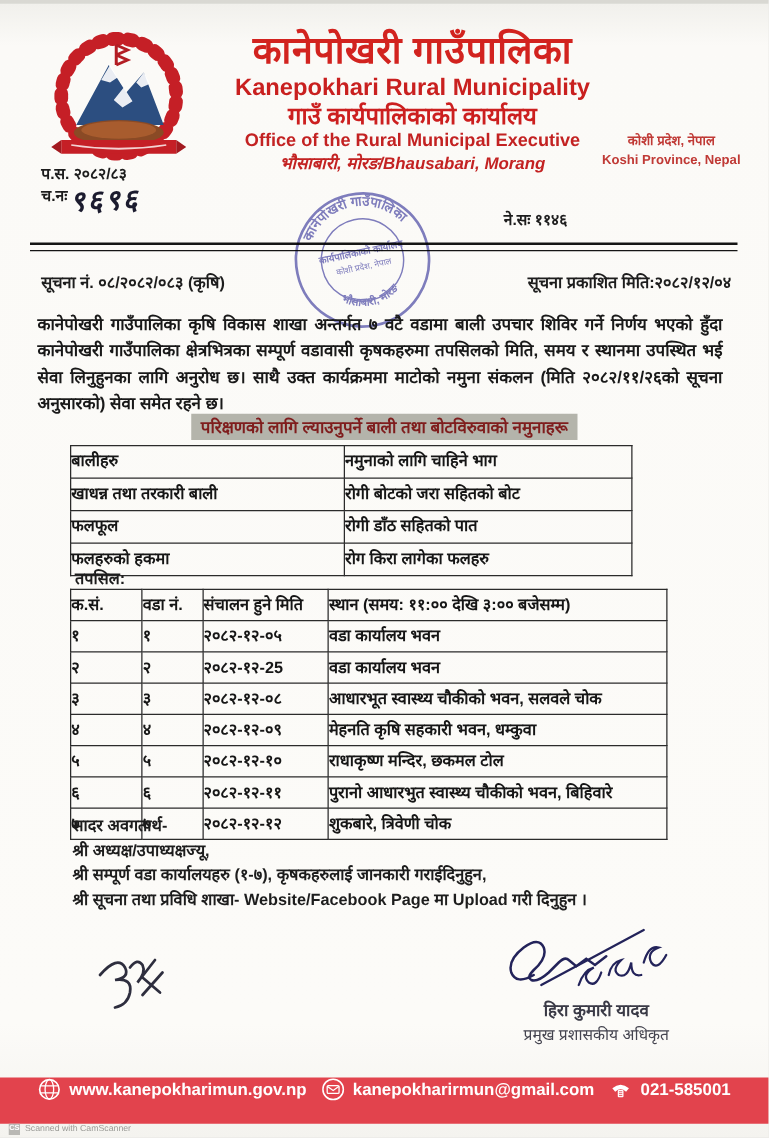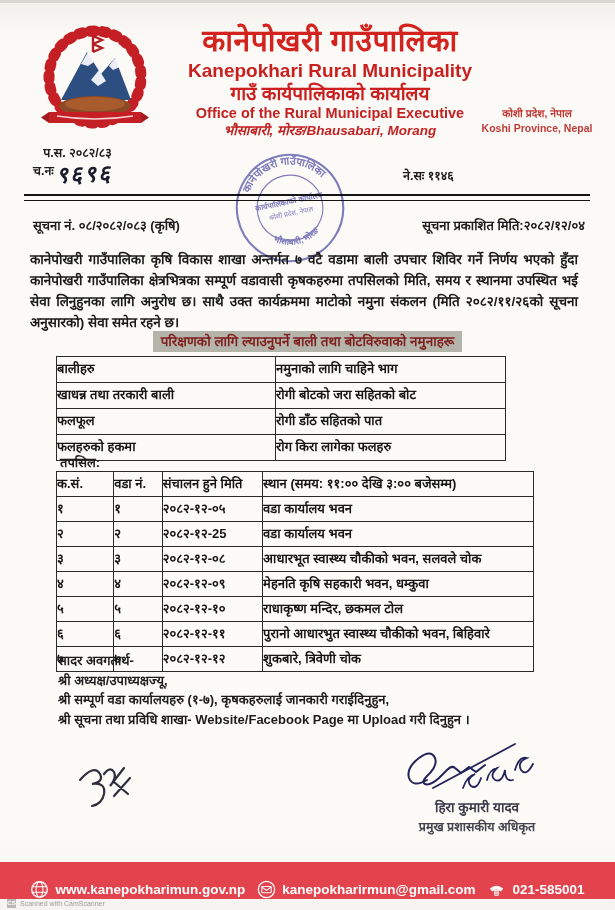--- a/index.html
+++ b/index.html
@@ -12,21 +12,21 @@
   
   .emblem{position:absolute;left:34px;top:22px;width:122px;height:115px;}
   .head-center{position:absolute;left:150px;top:24px;width:360px;text-align:center;line-height:1.12;}
   .t-np{font-size:30px;font-weight:bold;color:#d2231f;letter-spacing:.5px;}
   .t-en{font-size:19px;font-weight:bold;color:#c9201f;margin-top:2px;}
   .o-np{font-size:19px;font-weight:bold;color:#cc1f1f;margin-top:2px;}
   .o-en{font-size:14.5px;font-weight:bold;color:#c32222;margin-top:1px;}
   .addr{font-size:13.5px;font-weight:bold;color:#c32222;margin-top:2px;font-style:italic;}
   .prov{position:absolute;right:18px;top:106px;width:120px;text-align:center;color:#c03a36;font-size:10.5px;line-height:1.4;font-weight:bold;}
   
-  .refs-left{position:absolute;left:33px;top:145px;font-size:12.5px;font-weight:bold;line-height:1.4;text-align:right;}
+  .refs-left{position:absolute;left:33px;top:131px;font-size:12.5px;font-weight:bold;line-height:1.4;}
   .chalani{display:flex;align-items:flex-start;gap:2px;}
   .hand-num{font-size:23px;font-weight:bold;font-style:italic;letter-spacing:2px;color:#1b1b2e;transform:rotate(-2deg);display:inline-block;line-height:1;}
   .nesa{position:absolute;left:403px;top:167px;font-size:12.5px;font-weight:bold;}
   .rule{position:absolute;left:24px;top:194px;width:566px;height:4px;border-top:2.2px solid #151515;border-bottom:1.4px solid #151515;}
   .stamp{position:absolute;left:232px;top:150px;width:116px;height:116px;transform:rotate(-12deg);opacity:.85;mix-blend-mode:multiply;}
   
   .notice-row{position:absolute;left:33px;top:216px;width:552px;display:flex;justify-content:space-between;font-size:13px;font-weight:bold;}
   
   .para{position:absolute;left:30px;top:250px;width:548px;font-size:13.5px;font-weight:600;text-align:justify;line-height:1.55;color:#191919;}
   .hl-wrap{position:absolute;left:0;top:331px;width:615px;text-align:center;}
@@ -42,23 +42,23 @@
   .tbl2 td{height:20px;}
   .tbl2 .h0{width:52px;}.tbl2 .h1{width:44px;}.tbl2 .h2{width:92px;}.tbl2 .h3{width:250px;}
   
   .cc{position:absolute;left:58px;top:652px;font-size:13px;font-weight:600;line-height:1.44;}
   .cc div{margin-bottom:1px;}
   
   .initials{position:absolute;left:62px;top:752px;width:95px;height:75px;}
   .sig-block{position:absolute;left:372px;top:736px;width:210px;text-align:center;}
   .sig-draw{width:160px;height:62px;margin:0 auto;}
   .sig-name{font-size:13.5px;font-weight:bold;color:#3a3a46;margin-top:-4px;}
-  .sig-title{font-size:12.5px;font-weight:700;color:#44444f;margin-top:2px;}
-  
-  .footbar{position:absolute;left:0;top:862px;width:615px;height:37px;background:#e2434d;display:flex;align-items:flex-end;justify-content:center;gap:12px;color:#fff;font-size:13.5px;font-weight:600;}
+  .sig-title{font-size:12.5px;font-weight:400;color:#44444f;margin-top:2px;}
+  
+  .footbar{position:absolute;left:0;top:862px;width:615px;height:37px;background:#e2434d;display:flex;align-items:flex-start;justify-content:center;gap:12px;color:#fff;font-size:13.5px;font-weight:600;}
   .footbar .ic{width:19px;height:19px;flex:0 0 auto;display:inline-block;}
   .foot-item{display:flex;align-items:center;gap:6px;}
   .watermark{position:absolute;left:7px;top:899px;display:flex;align-items:center;gap:4px;font-size:7px;color:#9a9a96;}
   .wm-box{width:9px;height:9px;background:#b9b8b4;color:#fff;font-size:6px;line-height:9px;text-align:center;font-weight:bold;}
 </style>
 </head>
 <body>
 
 <div class="page">
   <div class="scan-edge"></div>

